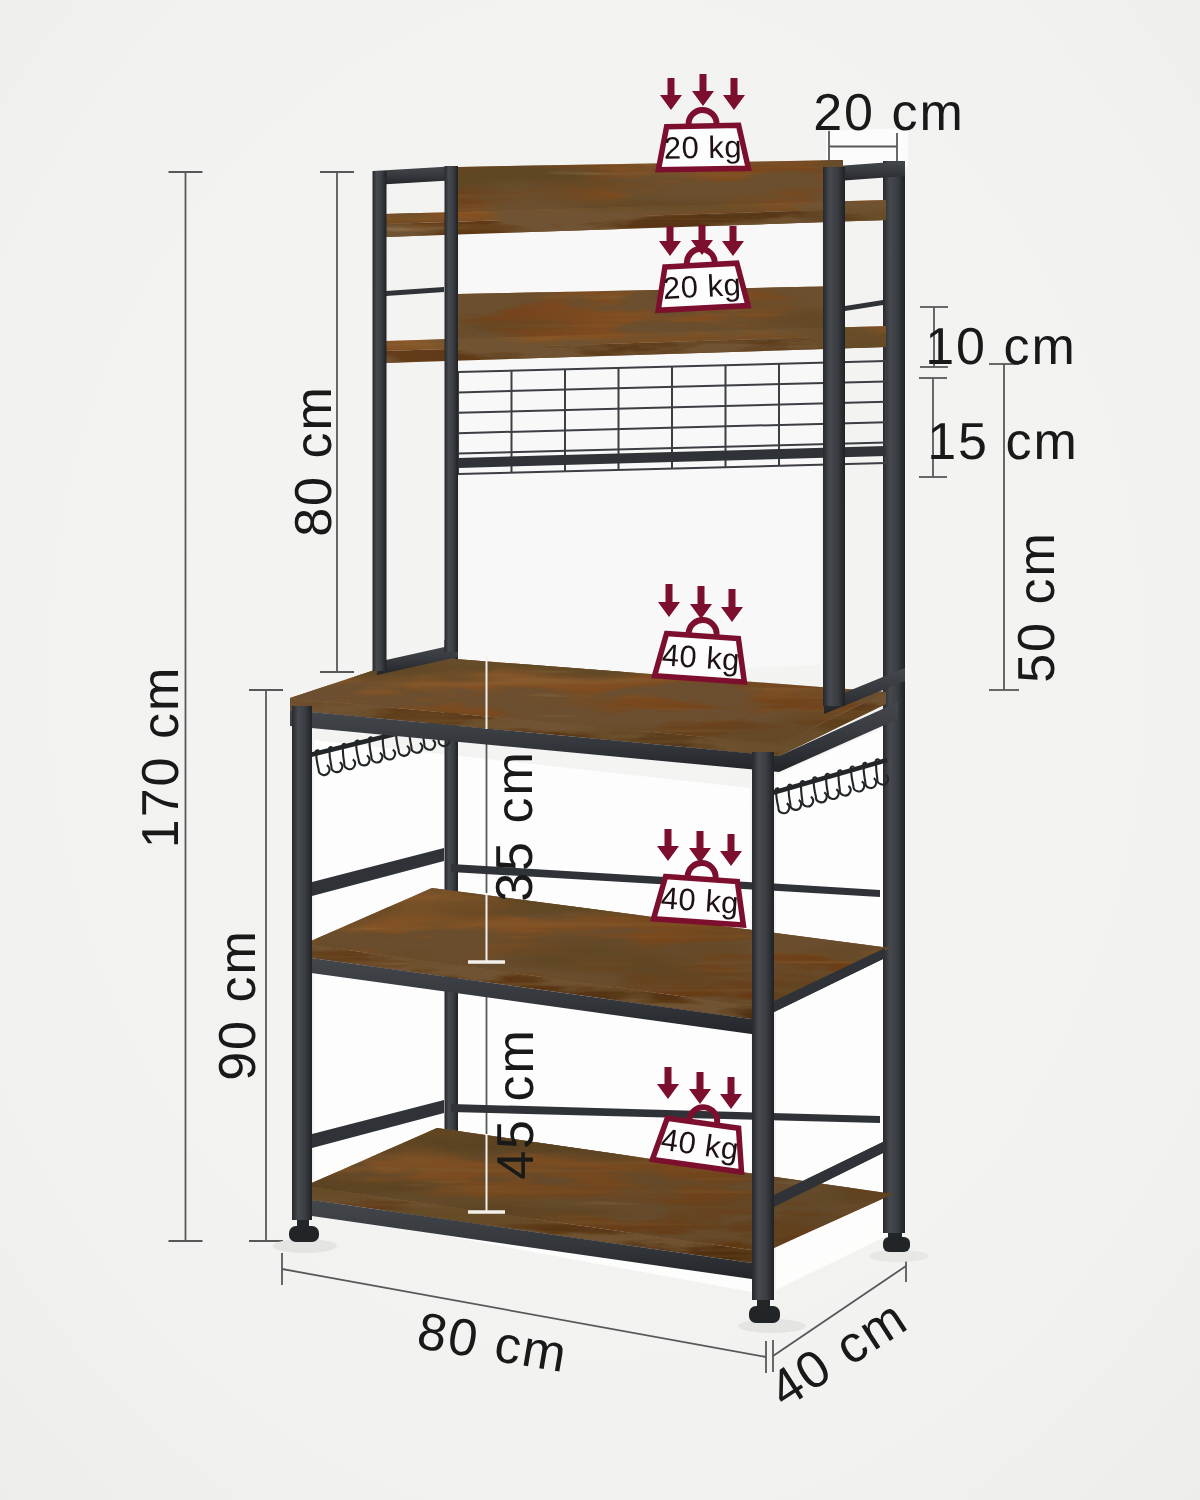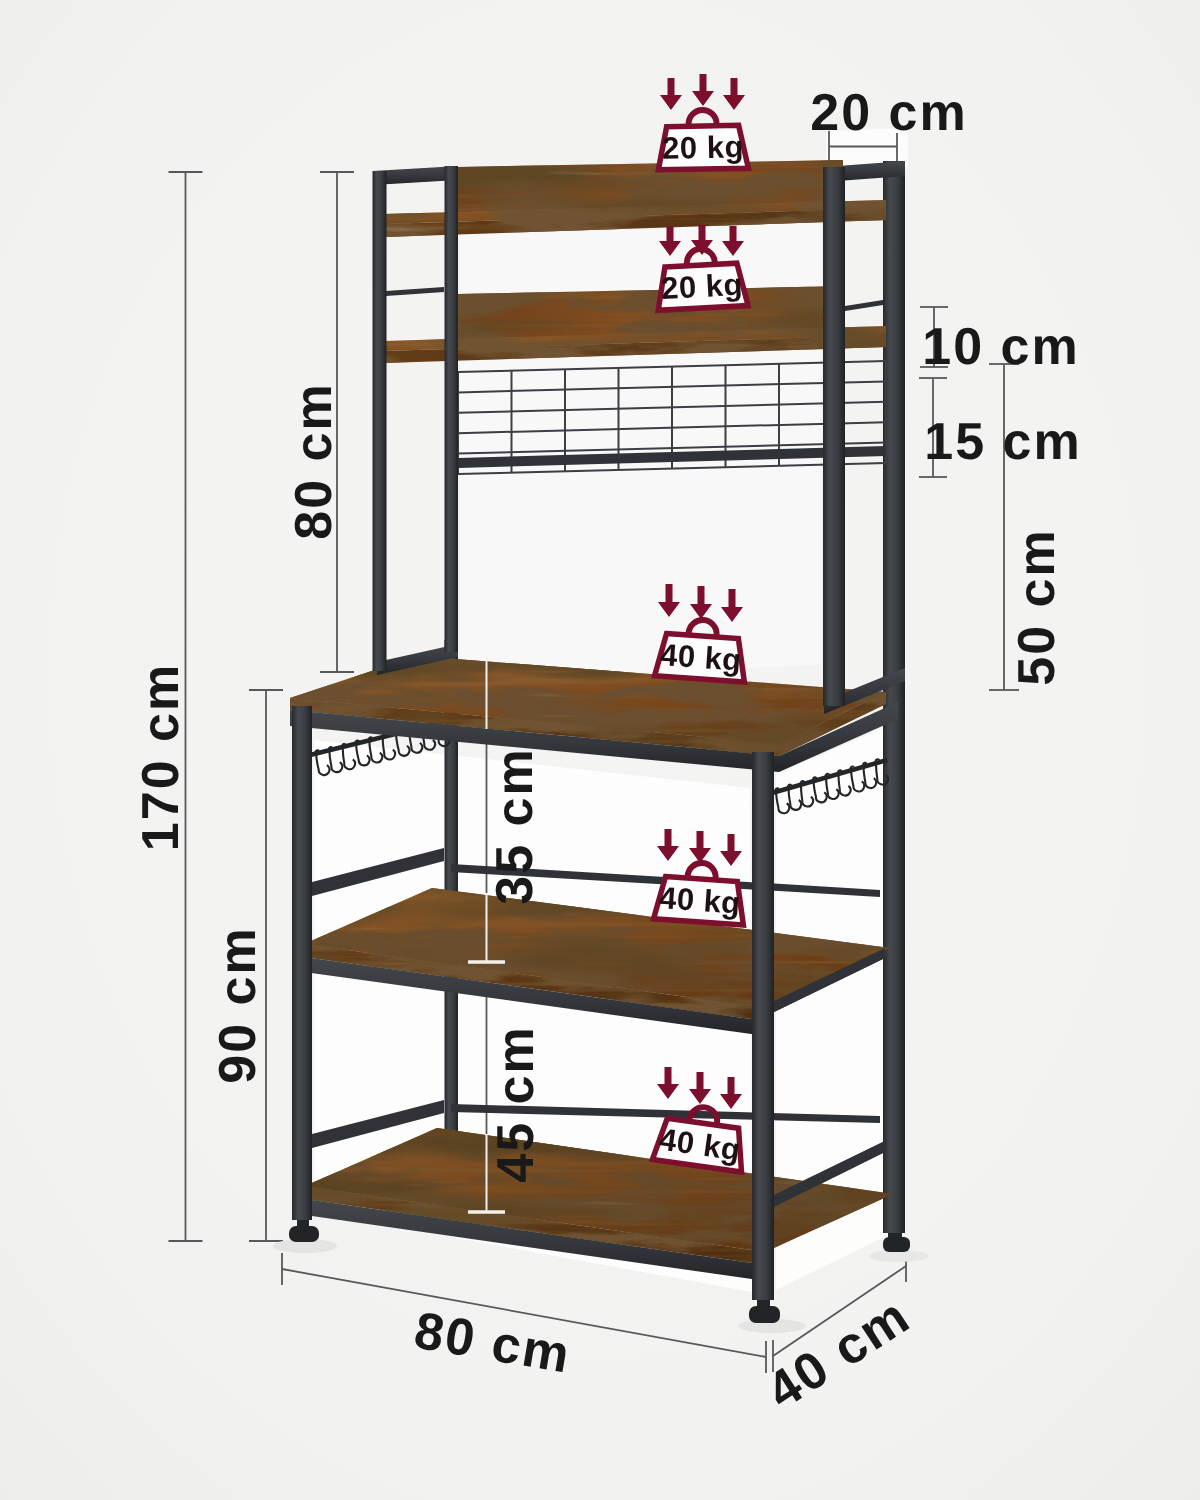--- a/index.html
+++ b/index.html
@@ -1,16 +1,16 @@
 <!DOCTYPE html>
 <html><head><meta charset="utf-8">
 <style>
 html,body{margin:0;padding:0;}
 #c{position:relative;width:1200px;height:1500px;overflow:hidden;background:#f2f2f1;
-font-family:"Liberation Sans",sans-serif;font-weight:bold;-webkit-font-smoothing:antialiased;}
+font-family:"Liberation Sans",sans-serif;-webkit-font-smoothing:antialiased;}
 text{text-rendering:geometricPrecision;}
 </style></head>
 <body>
 <div id="c">
 <svg width="1200" height="1500" viewBox="0 0 1200 1500">
 
 <defs>
 <radialGradient id="bgr" cx="0.5" cy="0.45" r="0.75">
  <stop offset="0" stop-color="#f4f4f3"></stop>
  <stop offset="0.7" stop-color="#f2f2f1"></stop>

